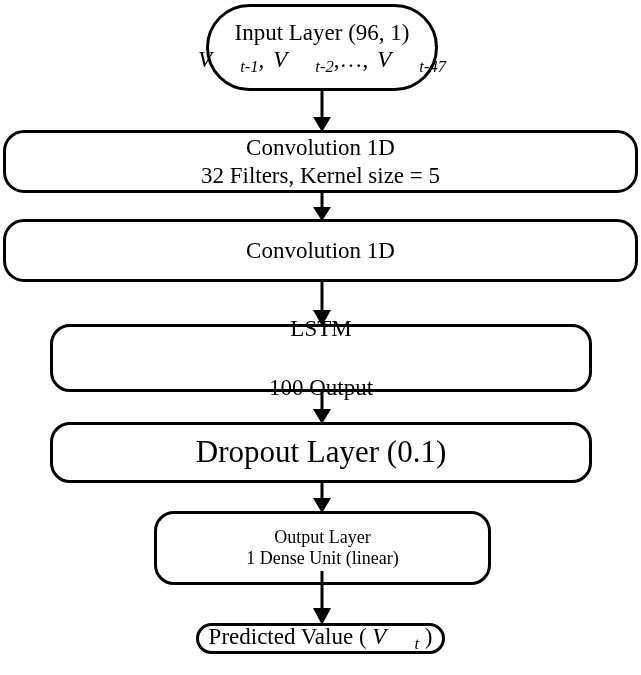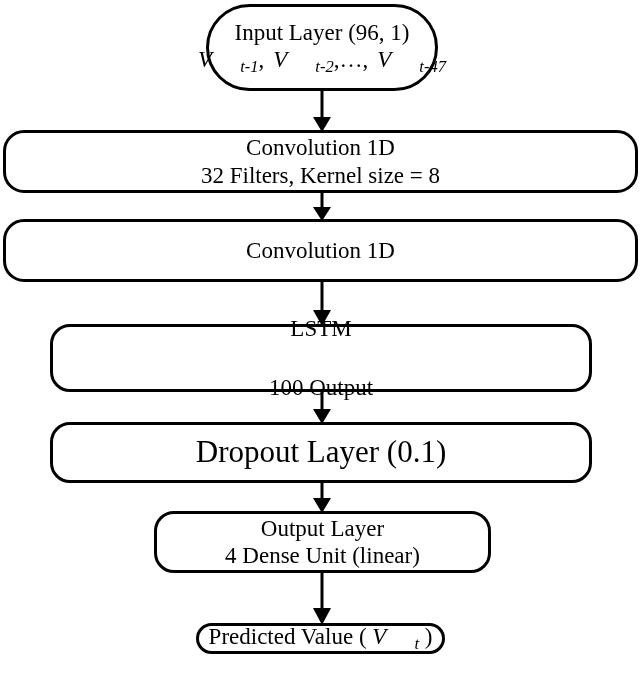--- a/index.html
+++ b/index.html
@@ -37,21 +37,21 @@
   .stadium { border-radius: 999px; }
   .rounded-sm { border-radius: 21px; }
   .rounded-lg { border-radius: 20px; }
 
   
   #node-input    { left: 206px; top: 4px;   width: 232px; height: 87px;  font-size: 23px; font-family: Liberation Serif, serif; }
   #node-conv1    { left: 3px;   top: 130px; width: 635px; height: 63px;  font-size: 23px; }
   #node-conv2    { left: 3px;   top: 219px; width: 635px; height: 63px;  font-size: 23px; }
   #node-lstm     { left: 50px;  top: 324px; width: 542px; height: 68px;  font-size: 23px; gap: 32px; }
   #node-dropout  { left: 50px;  top: 422px; width: 542px; height: 61px;  font-size: 31px; }
-  #node-output   { left: 154px; top: 511px; width: 337px; height: 62px;  font-size: 23px; }
+  #node-output   { left: 154px; top: 511px; width: 337px; height: 74px;  font-size: 18px; }
   #node-pred     { left: 196px; top: 623px; width: 249px; height: 31px;  font-size: 23px; }
 
   
   .arrow {
     position: absolute;
     width: 26px;
     display: block;
   }
   #arrow-1 { left: 309px; top: 89px;  height: 43px; }
   #arrow-2 { left: 309px; top: 191px; height: 30px; }
@@ -83,21 +83,21 @@
     <span class="line2 nowrap"><span class="mv">V</span><span class="sub">t-1</span><span>,</span><span class="vgap"></span><span class="mv">V</span><span class="sub">t-2</span><span>,…,</span><span class="vgap"></span><span class="mv">V</span><span class="sub">t-47</span></span>
   </div>
 
   <svg class="arrow" id="arrow-1" viewBox="0 0 26 43" preserveAspectRatio="none">
     <line x1="13" y1="0" x2="13" y2="30" stroke="#000" stroke-width="3"></line>
     <polygon points="4,28 22,28 13,43" fill="#000"></polygon>
   </svg>
 
   <div class="node rounded-sm" id="node-conv1">
     <span class="line1">Convolution 1D</span>
-    <span class="line2">32 Filters, Kernel size = 8</span>
+    <span class="line2">32 Filters, Kernel size = 5</span>
   </div>
 
   <svg class="arrow" id="arrow-2" viewBox="0 0 26 30" preserveAspectRatio="none">
     <line x1="13" y1="0" x2="13" y2="18" stroke="#000" stroke-width="3"></line>
     <polygon points="4,16 22,16 13,30" fill="#000"></polygon>
   </svg>
 
   <div class="node rounded-sm" id="node-conv2">
     <span class="line1">Convolution 1D</span>
   </div>
@@ -121,21 +121,21 @@
     <span class="line1">Dropout Layer (0.1)</span>
   </div>
 
   <svg class="arrow" id="arrow-5" viewBox="0 0 26 32" preserveAspectRatio="none">
     <line x1="13" y1="0" x2="13" y2="19" stroke="#000" stroke-width="3"></line>
     <polygon points="4,17 22,17 13,32" fill="#000"></polygon>
   </svg>
 
   <div class="node rounded-lg" id="node-output">
     <span class="line1">Output Layer</span>
-    <span class="line2">4 Dense Unit (linear)</span>
+    <span class="line2">1 Dense Unit (linear)</span>
   </div>
 
   <svg class="arrow" id="arrow-6" viewBox="0 0 26 54" preserveAspectRatio="none">
     <line x1="13" y1="0" x2="13" y2="39" stroke="#000" stroke-width="3"></line>
     <polygon points="4,37 22,37 13,54" fill="#000"></polygon>
   </svg>
 
   <div class="node stadium" id="node-pred">
     <span class="line1 nowrap"><span>Predicted Value ( </span><span class="mv">V</span><span class="sub">t</span><span> )</span></span>
   </div>

